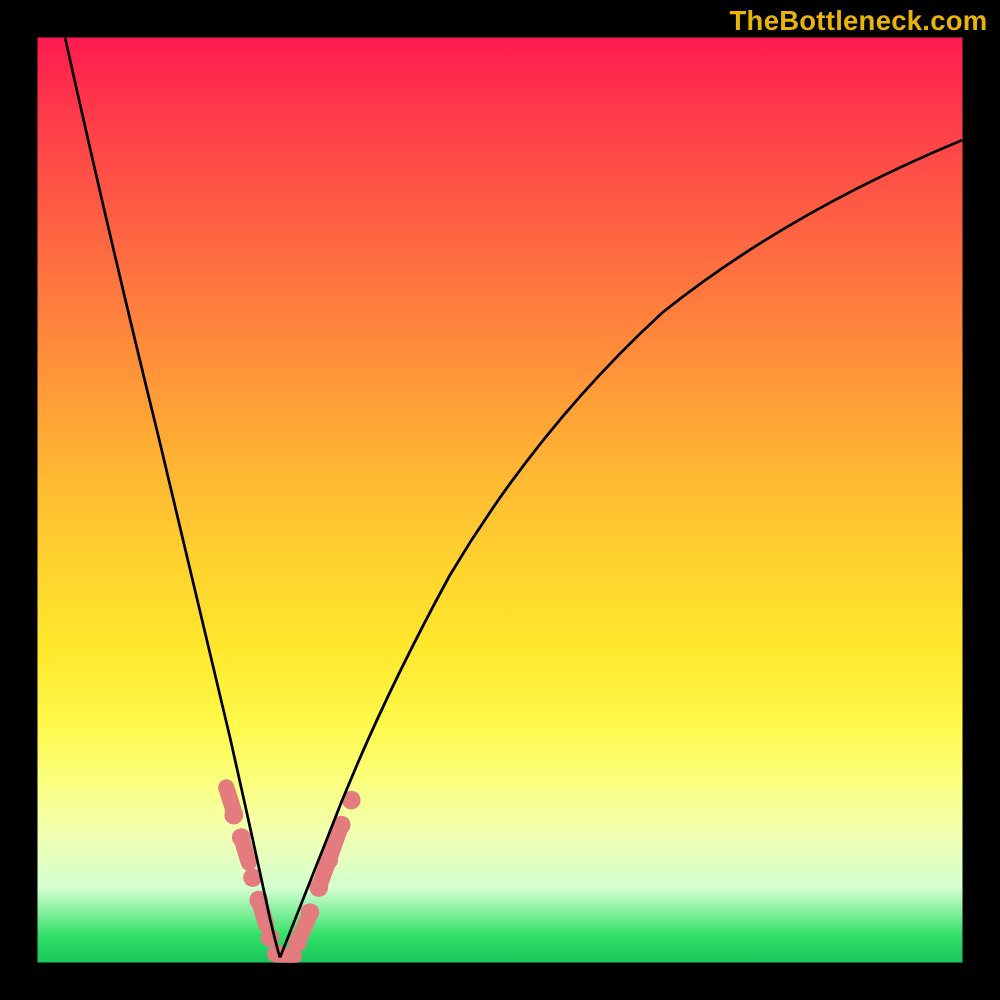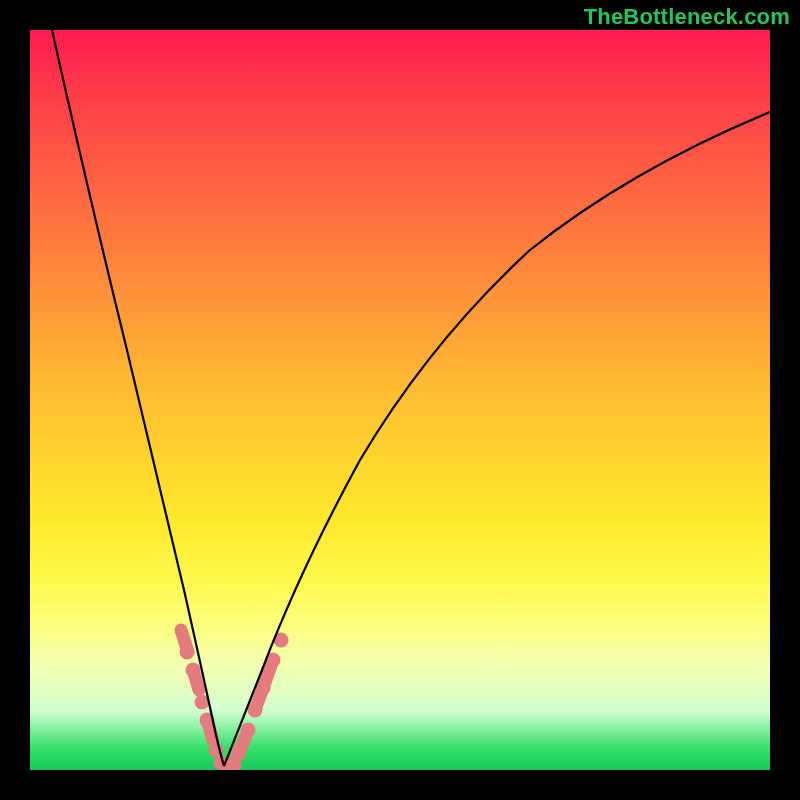--- a/index.html
+++ b/index.html
@@ -45,21 +45,21 @@
     position: absolute;
     left: 0;
     top: 0;
     width: 740px;
     height: 740px;
   }
   .watermark {
     position: absolute;
     top: 4px;
     right: 10px;
-    color: #22c55e;
+    color: #eab308;
     font-size: 22px;
     font-weight: 600;
     letter-spacing: 0.2px;
     user-select: none;
   }
   .curve {
     fill: none;
     stroke: #000;
     stroke-width: 2.2;
   }

